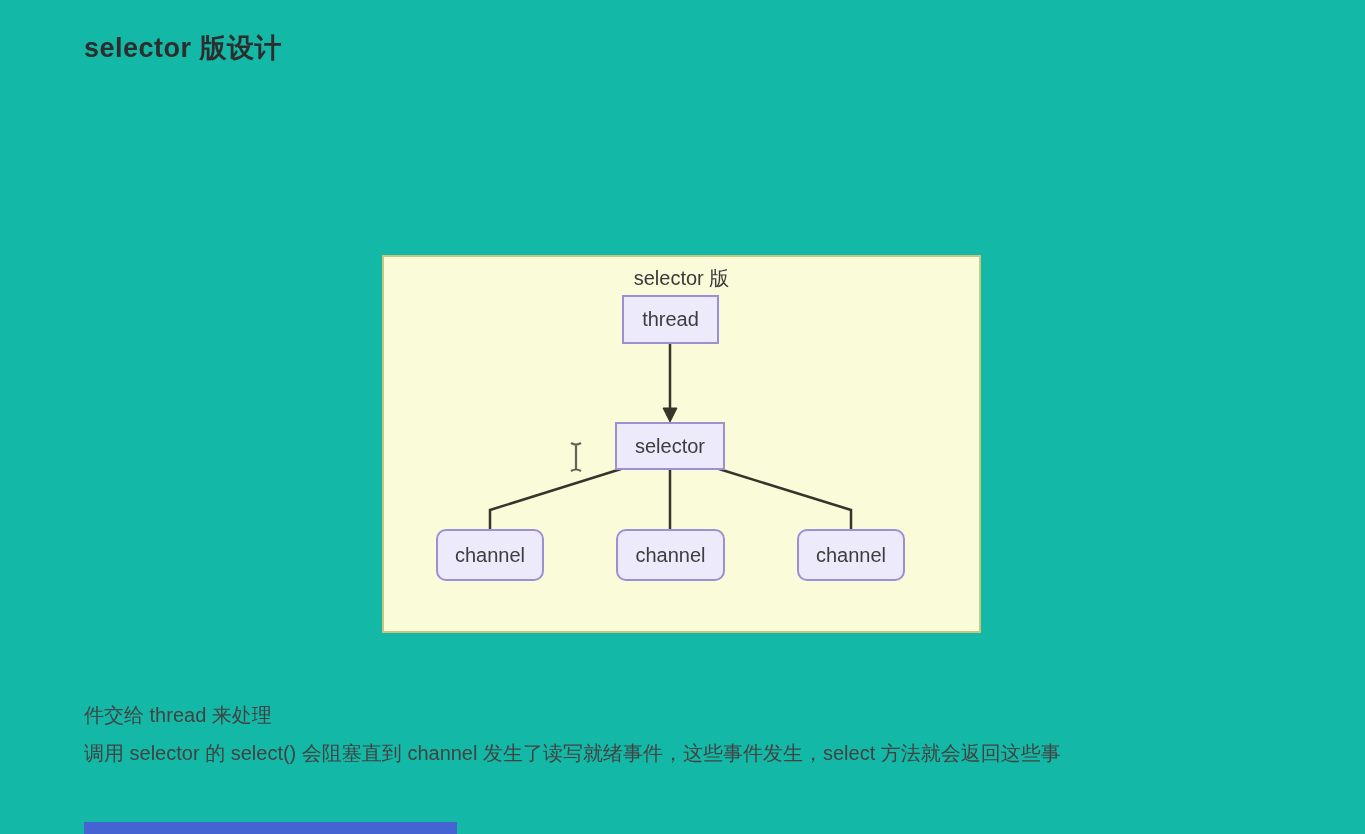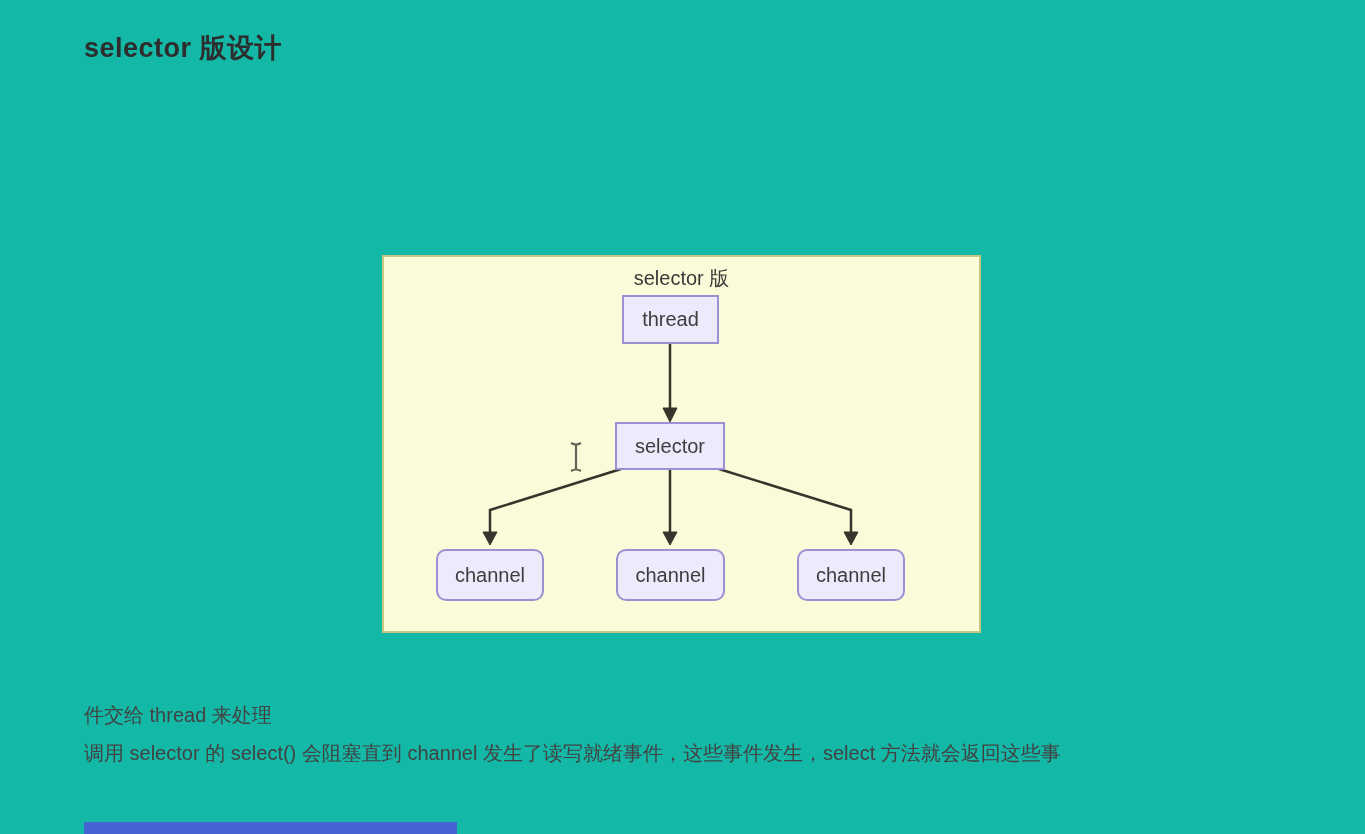--- a/index.html
+++ b/index.html
@@ -38,21 +38,21 @@
   }
   .node {
     position: absolute;
     background: var(--node-fill, #eceafb);
     border: 2px solid var(--node-border, #9c8fd2);
     display: flex; align-items: center; justify-content: center;
     font-size: 20px; color: #3d3d3d;
   }
   .node-thread   { left: 238px; top: 38px;  width: 97px;  height: 49px; }
   .node-selector { left: 231px; top: 165px; width: 110px; height: 48px; }
-  .node-channel  { height: 52px; border-radius: 10px; top: 292px; }
+  .node-channel  { height: 52px; border-radius: 10px; top: 272px; }
   .node-channel.c0 { left: 52px;  width: 108px; }
   .node-channel.c1 { left: 232px; width: 109px; }
   .node-channel.c2 { left: 413px; width: 108px; }
 
   .arrows { position: absolute; left: 0; top: 0; width: 575px; height: 378px; }
 
   .ibeam-cursor { position: absolute; left: 184px; top: 183px; width: 16px; height: 34px; }
 
   .partial-bar {
     position: absolute; left: 84px; top: 822px; width: 373px; height: 12px;

